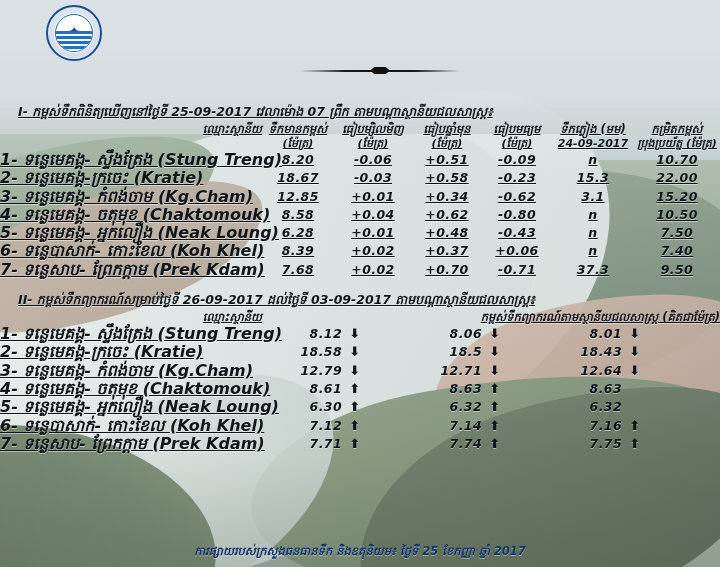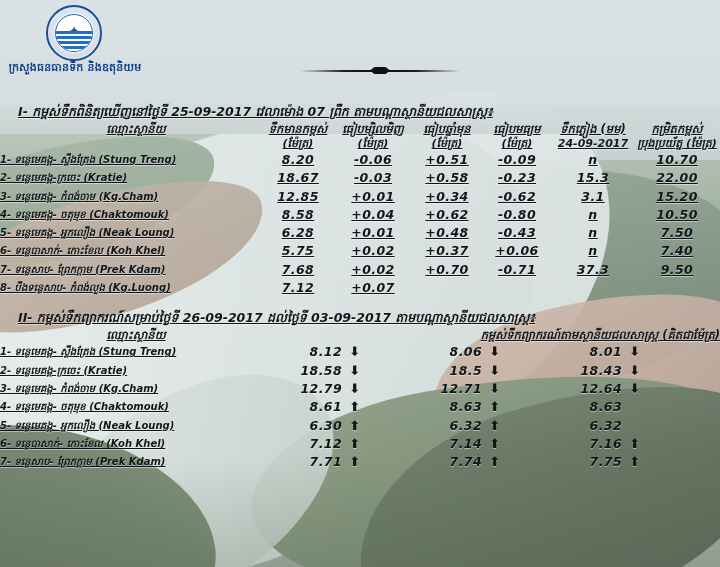--- a/index.html
+++ b/index.html
@@ -222,29 +222,29 @@
     font-style: italic;
   }
   table.grid td, table.grid th {
     padding: 0;
     vertical-align: bottom;
     font-weight: 700;
     text-shadow: 0 1px 0 rgba(255,255,255,.45);
   }
 
   .hdr-row td { font-size: 11.5px; line-height: 15px; text-align: center; white-space: nowrap; }
-  .hdr-row td.left { text-align: center; padding-left: 10px; }
+  .hdr-row td.left { text-align: right; padding-left: 10px; }
   .unit-row td { font-size: 11px; line-height: 14px; text-align: center; white-space: nowrap; padding-bottom: 3px; }
 
   .st-name {
     text-align: left;
     padding-left: 24px;
     line-height: 18.3px;
     white-space: nowrap;
-    font-size: 10px;
+    font-size: 16px;
   }
   .num {
     text-align: center;
     line-height: 18.3px;
     font-size: 12.5px;
     letter-spacing: .4px;
   }
   .val { display: inline-block; width: 46px; text-align: right; }
   .arr { display: inline-block; width: 26px; text-align: center; font-style: normal; font-size: 13px; }
 
@@ -288,21 +288,20 @@
     <div class="logo-wrap">
       <div class="logo-disc"></div>
       <div class="logo-ring-text"></div>
       <div class="logo-inner">
         <div class="logo-star">✦</div>
         <div class="logo-boat"></div>
         <div class="logo-water"></div>
       </div>
     </div>
 
-    <div class="ministry-label">ក្រសួងធនធានទឹក និងឧតុនិយម</div>
 
 
     <div class="title-rule">
       <div class="bar"></div>
       <div class="diamond"></div>
     </div>
   </div>
 
   <div class="content">
 
@@ -379,44 +378,35 @@
             <td class="st-name">5- ទន្លេមេគង្គ- អ្នកលឿង (Neak Loung)</td>
             <td class="num">6.28</td>
             <td class="num">+0.01</td>
             <td class="num">+0.48</td>
             <td class="num">-0.43</td>
             <td class="num">n</td>
             <td class="num">7.50</td>
           </tr>
           <tr>
             <td class="st-name">6- ទន្លេបាសាក់- កោះខែល (Koh Khel)</td>
-            <td class="num">5.75</td>
+            <td class="num">8.39</td>
             <td class="num">+0.02</td>
             <td class="num">+0.37</td>
             <td class="num">+0.06</td>
             <td class="num">n</td>
             <td class="num">7.40</td>
           </tr>
           <tr>
             <td class="st-name">7- ទន្លេសាប- ព្រែកក្ដាម (Prek Kdam)</td>
             <td class="num">7.68</td>
             <td class="num">+0.02</td>
             <td class="num">+0.70</td>
             <td class="num">-0.71</td>
             <td class="num">37.3</td>
             <td class="num">9.50</td>
-          </tr>
-          <tr>
-            <td class="st-name">8- បឹងទន្លេសាប- កំពង់លួង (Kg.Luong)</td>
-            <td class="num">7.12</td>
-            <td class="num">+0.07</td>
-            <td class="num"></td>
-            <td class="num"></td>
-            <td class="num"></td>
-            <td class="num"></td>
           </tr>
         </tbody>
     </table>
 
     <div class="section-line" style="margin-top:13px;">II- កម្ពស់ទឹកព្យាករណ៍សម្រាប់ថ្ងៃទី 26-09-2017 ដល់ថ្ងៃទី 03-09-2017 តាមបណ្ដាស្ថានីយជលសាស្ត្រ៖</div>
 
     <table class="grid">
       <colgroup>
         <col style="width:262px">
         <col style="width:140px">
@@ -476,14 +466,15 @@
           <tr>
             <td class="st-name">7- ទន្លេសាប- ព្រែកក្ដាម (Prek Kdam)</td>
             <td class="num"><span class="val">7.71</span><span class="arr">⬆</span></td>
             <td class="num"><span class="val">7.74</span><span class="arr">⬆</span></td>
             <td class="num"><span class="val">7.75</span><span class="arr">⬆</span></td>
             <td></td>
           </tr>
         </tbody>
     </table>
 
+    <div class="footer">ការផ្សាយរបស់ក្រសួងធនធានទឹក និងឧតុនិយម៖ ថ្ងៃទី 25 ខែកញ្ញា ឆ្នាំ 2017</div>
   </div>
 </div>
 
 </body></html>

